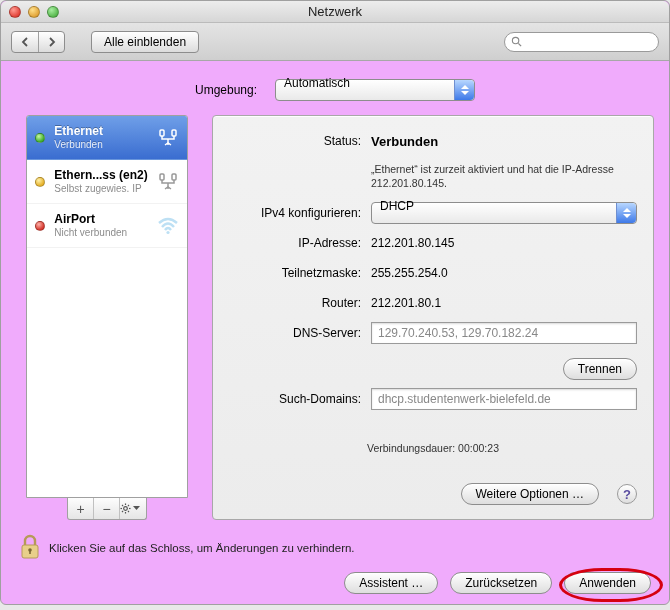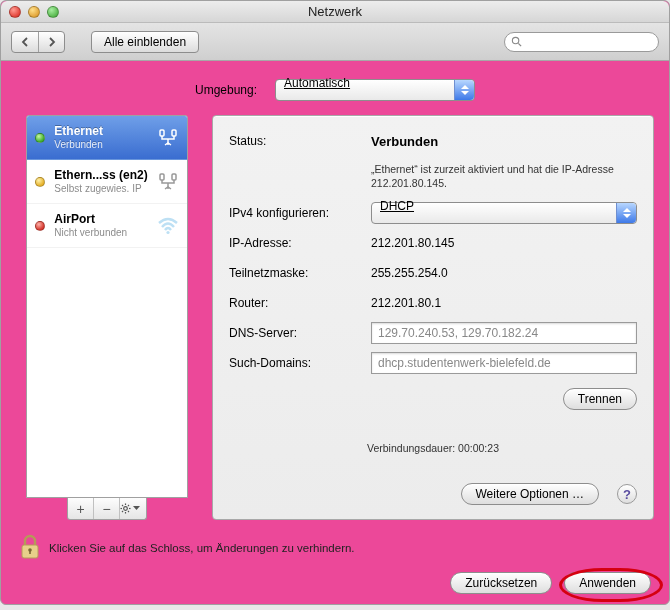--- a/index.html
+++ b/index.html
@@ -8,21 +8,21 @@
     font-size: 12px;
     background: #e8e8e8;
     width: 670px;
     height: 610px;
     overflow: hidden;
     color: #000;
   }
   .window {
     width: 670px;
     height: 605px;
-    background: #ec4899;
+    background: #f0abfc;
     border: 1px solid #a0a0a0;
     border-radius: 6px;
     display: flex;
     flex-direction: column;
   }
   .titlebar {
     height: 22px;
     background: linear-gradient(#ededed, #d6d6d6);
     border-bottom: 1px solid #bbb;
     border-radius: 6px 6px 0 0;
@@ -63,21 +63,20 @@
   }
   .search svg { margin-right: 4px; }
 
   .umg-row { display: flex; align-items: center; justify-content: center; gap: 18px; padding: 18px 0 14px; }
   .label-right { text-align: right; }
 
   .aqua-select {
     position: relative; height: 22px; border: 1px solid #8d8d8d; border-radius: 4px;
     background: linear-gradient(#ffffff, #e9e9e9); display: flex; align-items: center; padding: 0 26px 15px 8px;
     font-size: 12px;
-    text-decoration: underline;
   }
   .aqua-select .cap {
     position: absolute; right: 0; top: 0; bottom: 0; width: 20px;
     background: linear-gradient(#b8d7ff, #3e79e8); border-left: 1px solid #6f8fd0;
     border-radius: 0 4px 4px 0; display: flex; flex-direction: column; align-items: center; justify-content: center;
   }
   .arrow { width: 0; height: 0; border-left: 4px solid transparent; border-right: 4px solid transparent; }
   .arrow.up { border-bottom: 4px solid #fff; margin-bottom: 2px; }
   .arrow.down { border-top: 4px solid #fff; }
 
@@ -108,21 +107,21 @@
   .sbf-btn { width:26px; display:flex; align-items:center; justify-content:center; border-right:1px solid #c0c0c0; color:#555; font-size:14px; }
   .sbf-btn:last-child { border-right:none; flex:0; }
 
   .detail {
     flex: 1; border: 1px solid #a8a8a8; border-radius: 4px;
     background: linear-gradient(#f2f2f2, #ececec); padding: 14px 16px;
     display: flex; flex-direction: column; box-shadow: inset 0 1px 0 #fff;
     position: relative;
   }
   .field-row { display: flex; align-items: center; gap: 10px; margin-bottom: 8px; min-height: 22px; }
-  .flabel { width: 132px; font-size: 12px; color: #000; }
+  .flabel { width: 132px; text-align: right; font-size: 12px; color: #000; }
   .fval { font-size: 12px; }
   .fval.bold { font-weight: bold; font-size: 13px; }
   .hint { font-size: 10.5px; color: #333; line-height: 1.35; padding-left: 142px; margin: 2px 0 12px; }
   .text-input {
     flex: 1; height: 22px; border: 1px solid #9a9a9a; background: #fff; padding: 0 6px; font-size: 12px; color: #888;
     box-shadow: inset 0 1px 2px rgba(0,0,0,0.15);
   }
   .aqua-btn {
     height: 22px; padding: 0 14px; border: 1px solid #8d8d8d; border-radius: 11px;
     background: linear-gradient(#ffffff, #dedede); font-size: 12px; display: inline-flex; align-items: center;
@@ -291,27 +290,27 @@
         <div class="fval">255.255.254.0</div>
       </div>
       <div class="field-row">
         <div class="flabel">Router:</div>
         <div class="fval">212.201.80.1</div>
       </div>
       <div class="field-row">
         <div class="flabel">DNS-Server:</div>
         <input class="text-input" value="129.70.240.53, 129.70.182.24" style="">
       </div>
+      <div class="field-row" style="justify-content:flex-end; margin-top:6px">
+        <div class="aqua-btn">Trennen</div>
+      </div>
+
       <div class="field-row">
         <div class="flabel">Such-Domains:</div>
         <input class="text-input" value="dhcp.studentenwerk-bielefeld.de" style="">
-      </div>
-
-      <div class="field-row" style="justify-content:flex-end; margin-top:6px">
-        <div class="aqua-btn">Trennen</div>
       </div>
 
       <div style="text-align:center; font-size:10.5px; color:#333; margin-top:24px">
         <span>Verbindungsdauer:</span>
         <span>00:00:23</span>
       </div>
 
       <div style="flex:1"></div>
 
       <div class="field-row" style="justify-content:flex-end; margin-bottom:0">
@@ -328,18 +327,19 @@
         <svg width="22" height="26" viewBox="0 0 22 26">
             <path d="M6 11 V7 a5 5 0 0 1 10 0 v4" stroke="#b69a58" stroke-width="2.4" fill="none"></path>
             <rect x="3" y="11" width="16" height="13" rx="2" fill="#e8cf8a" stroke="#b69a58"></rect>
             <circle cx="11" cy="16" r="1.8" fill="#7a6636"></circle>
             <rect x="10.2" y="16" width="1.6" height="4" fill="#7a6636"></rect>
           </svg>
       </div>
       <span>Klicken Sie auf das Schloss, um Änderungen zu verhindern.</span>
     </div>
     <div class="btnrow">
+      <div class="aqua-btn">Assistent …</div>
       <div class="aqua-btn">Zurücksetzen</div>
       <div class="aqua-btn">Anwenden</div>
     </div>
     <div class="highlight-ring" style="right:6px; bottom:2px; width:104px; height:34px"></div>
   </div>
 </div>
 
 </body></html>

